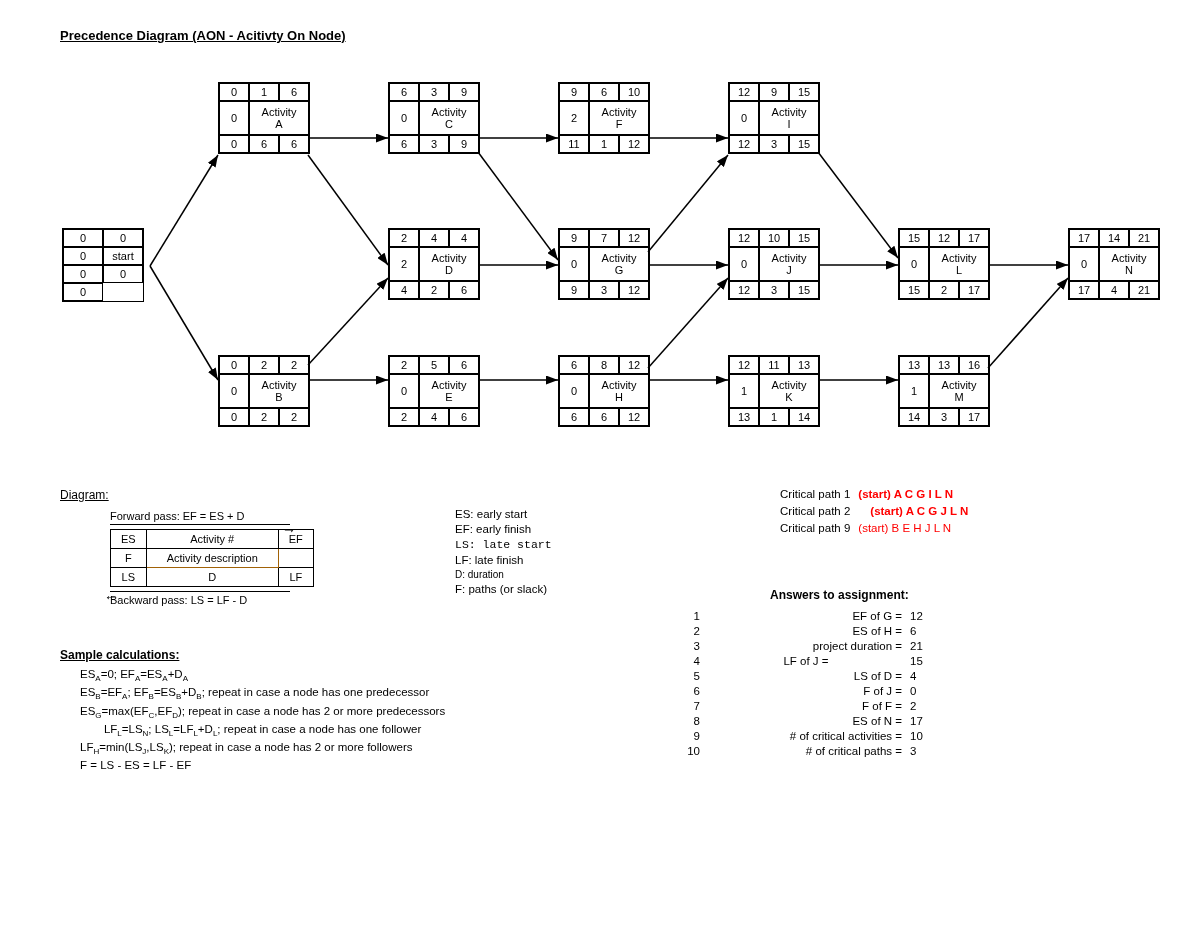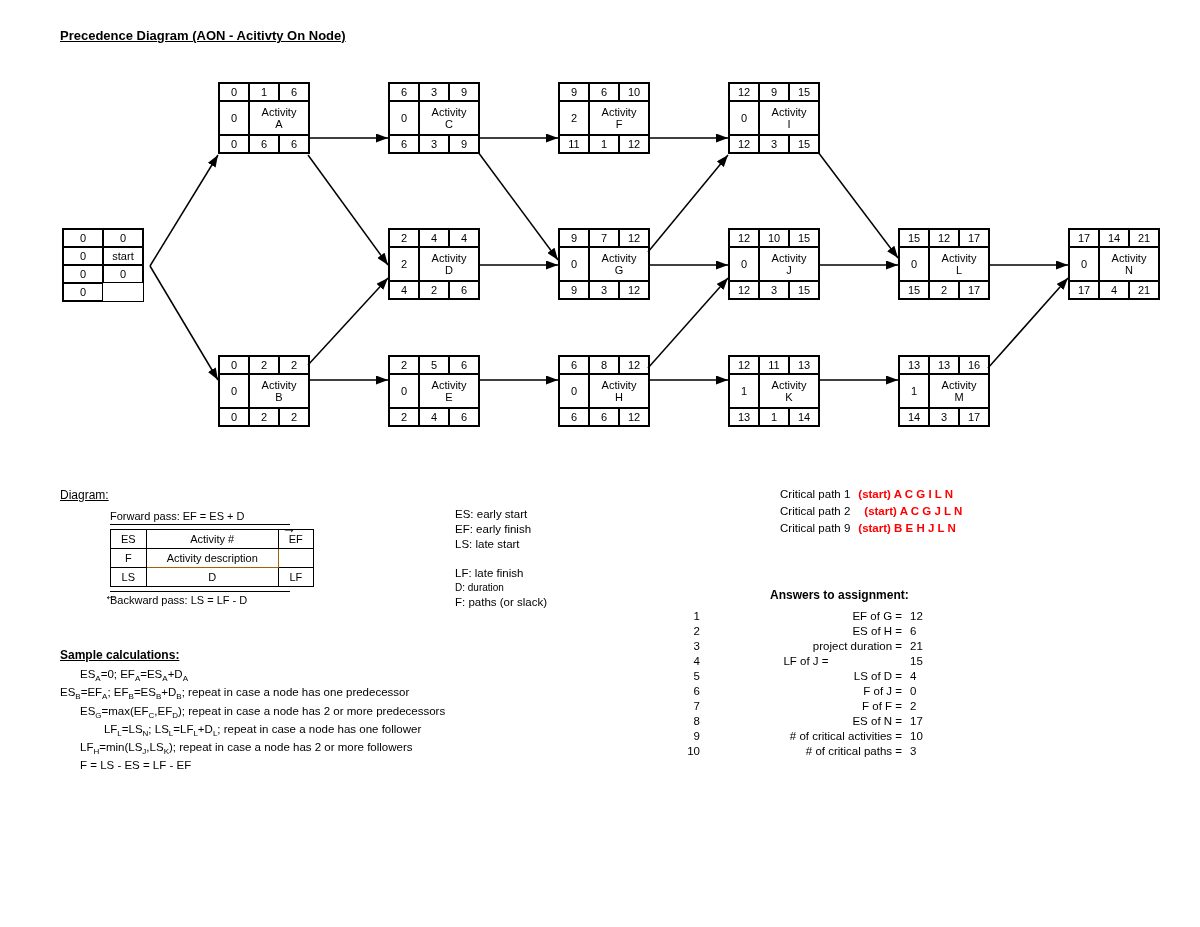--- a/index.html
+++ b/index.html
@@ -372,48 +372,48 @@
       <div style="width:180px; height:1px; background:black; position:relative;">
         <div style="position:absolute; left:-6px; top:-4px; font-size:14px;">←</div>
       </div>
     </div>
     <div style="font-size:11px; margin-left:50px; margin-top:2px;">Backward pass: LS = LF - D</div>
   </div>
 
   <div style="position:absolute; top:648px; left:60px;">
     <div style="text-decoration:underline; font-weight:bold; font-size:12px; margin-bottom:6px;">Sample calculations:</div>
     <div style="font-size:11.5px; margin-bottom:3px; margin-left:20px;">ES<sub>A</sub>=0; EF<sub>A</sub>=ES<sub>A</sub>+D<sub>A</sub></div>
-    <div style="font-size:11.5px; margin-bottom:3px; ">ES<sub>B</sub>=EF<sub>A</sub>; EF<sub>B</sub>=ES<sub>B</sub>+D<sub>B</sub>; repeat in case a node has one predecessor</div>
+    <div style="font-size:11.5px; margin-bottom:3px; margin-left:20px;">ES<sub>B</sub>=EF<sub>A</sub>; EF<sub>B</sub>=ES<sub>B</sub>+D<sub>B</sub>; repeat in case a node has one predecessor</div>
     <div style="font-size:11.5px; margin-bottom:3px; margin-left:20px;">ES<sub>G</sub>=max(EF<sub>C</sub>,EF<sub>D</sub>); repeat in case a node has 2 or more predecessors</div>
     <div style="font-size:11.5px; margin-bottom:3px; margin-left:20px;text-align:center;">LF<sub>L</sub>=LS<sub>N</sub>; LS<sub>L</sub>=LF<sub>L</sub>+D<sub>L</sub>; repeat in case a node has one follower</div>
     <div style="font-size:11.5px; margin-bottom:3px; margin-left:20px;">LF<sub>H</sub>=min(LS<sub>J</sub>,LS<sub>K</sub>); repeat in case a node has 2 or more followers</div>
     <div style="font-size:11.5px; margin-bottom:3px; margin-left:20px;">F = LS - ES = LF - EF</div>
   </div>
 
   <div style="position:absolute; top:508px; left:455px;">
     <div style="font-size:11.5px; margin-bottom:3px;">ES:  early start</div>
     <div style="font-size:11.5px; margin-bottom:3px;">EF:  early finish</div>
-    <div style="font-size:11.5px; margin-bottom:17px;">LS:  late start</div>
+    <div style="font-size:11.5px; margin-bottom:3px;font-family:Liberation Mono, monospace;">LS:  late start</div>
     <div style="font-size:11.5px; margin-bottom:3px;">LF:  late finish</div>
     <div style="font-size:10px; margin-bottom:3px;">D:  duration</div>
     <div style="font-size:11.5px; margin-bottom:3px;">F:  paths (or slack)</div>
   </div>
 
   <div style="position:absolute; top:488px; left:780px;">
     <div style="display:flex; gap:8px; font-size:11.5px; margin-bottom:5px;">
       <span>Critical path 1</span>
       <span style="color:red; font-weight:bold;">(start) A C G I L N</span>
     </div>
-    <div style="display:flex; gap:14px; font-size:11.5px; margin-bottom:5px;text-align:right;">
+    <div style="display:flex; gap:20px; font-size:11.5px; margin-bottom:5px;text-align:right;">
       <span>Critical path 2</span>
       <span style="color:red; font-weight:bold;">(start) A C G J L N</span>
     </div>
     <div style="display:flex; gap:8px; font-size:11.5px; margin-bottom:5px;">
       <span>Critical path 9</span>
-      <span style="color:red; font-weight:bold;">(start) B E H J L N</span>
+      <span style="color:red; font-weight:normal;">(start) B E H J L N</span>
     </div>
   </div>
 
   <div style="position:absolute; top:588px; left:670px;">
     <div style="font-weight:bold; font-size:12px; margin-bottom:8px; margin-left:100px;">Answers to assignment:</div>
     <div style="display:flex; font-size:11.5px; margin-bottom:3px;">
       <span style="width:30px; text-align:right; margin-right:10px;">1</span>
       <span style="width:200px; text-align:right; padding-right:8px;">EF of G =</span>
       <span style="width:30px;">12</span>
     </div>

